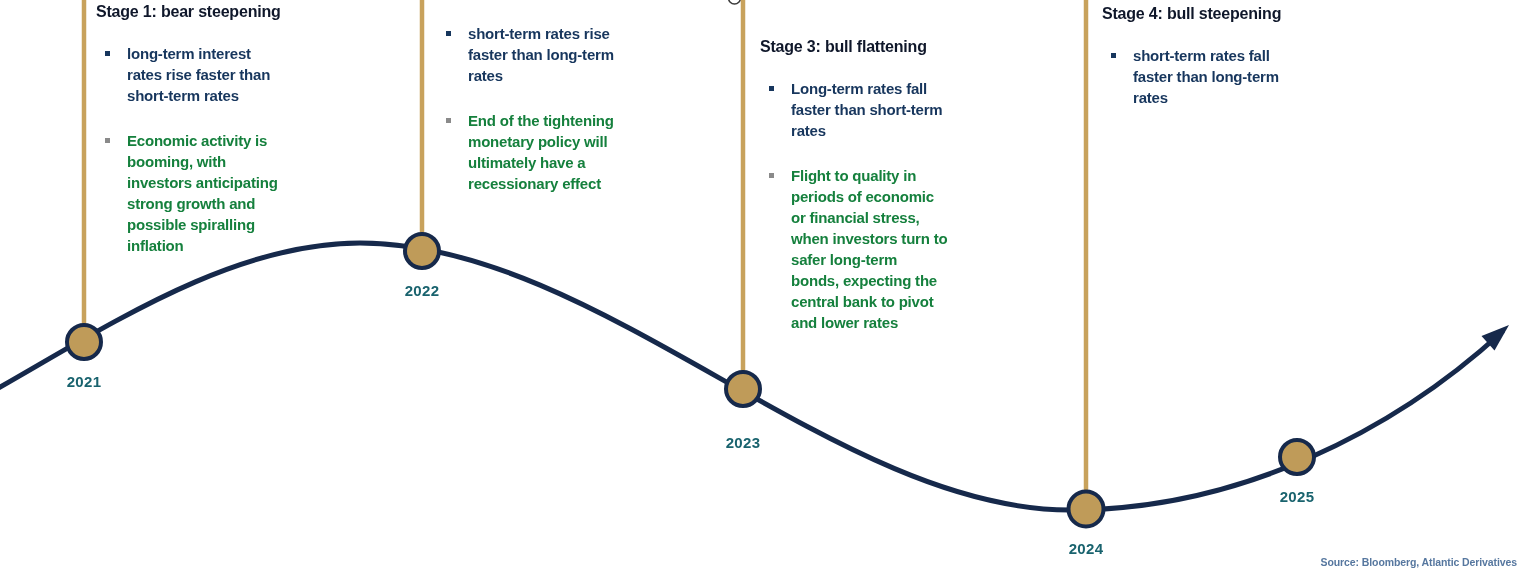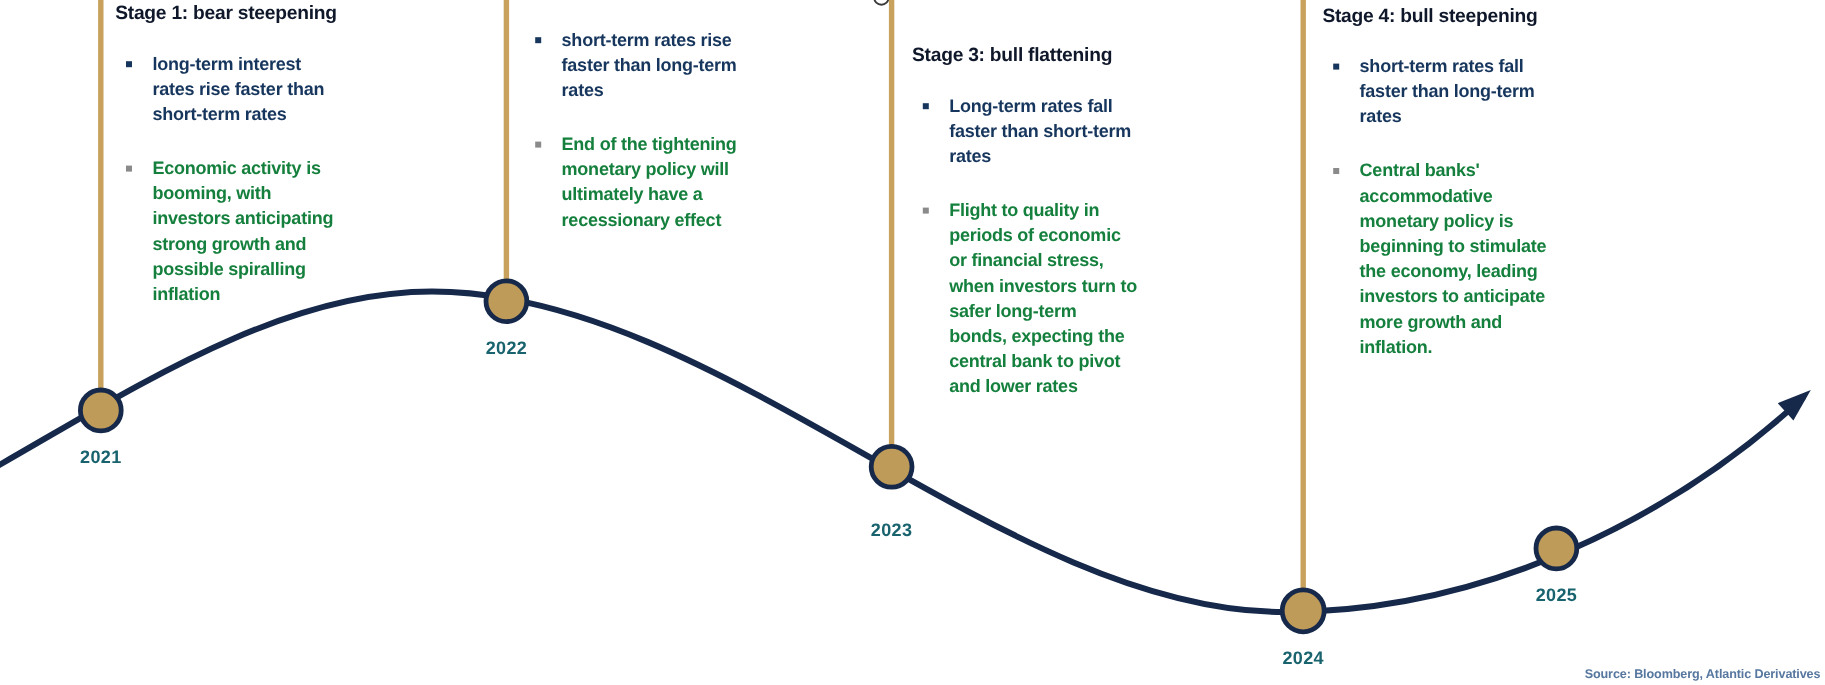--- a/index.html
+++ b/index.html
@@ -120,31 +120,20 @@
 </div>
 
 <div class="stage-col" id="col-4">
   <div class="stage-title">Stage 4: bull steepening</div>
   <div class="bullet first">
     <span class="bullet-sq navy"></span>
     <span class="btext primary">short-term rates fall
 faster than long-term
 rates</span>
   </div>
-  <div class="bullet second">
-    <span class="bullet-sq gray"></span>
-    <span class="btext secondary">Central banks'
-accommodative
-monetary policy is
-beginning to stimulate
-the economy, leading
-investors to anticipate
-more growth and
-inflation.</span>
-  </div>
 </div>
 
 <div class="year-label" id="year-0">2021</div>
 <div class="year-label" id="year-1">2022</div>
 <div class="year-label" id="year-2">2023</div>
 <div class="year-label" id="year-3">2024</div>
 <div class="year-label" id="year-4">2025</div>
 
 <div class="source-credit">Source: Bloomberg, Atlantic Derivatives</div>
 

